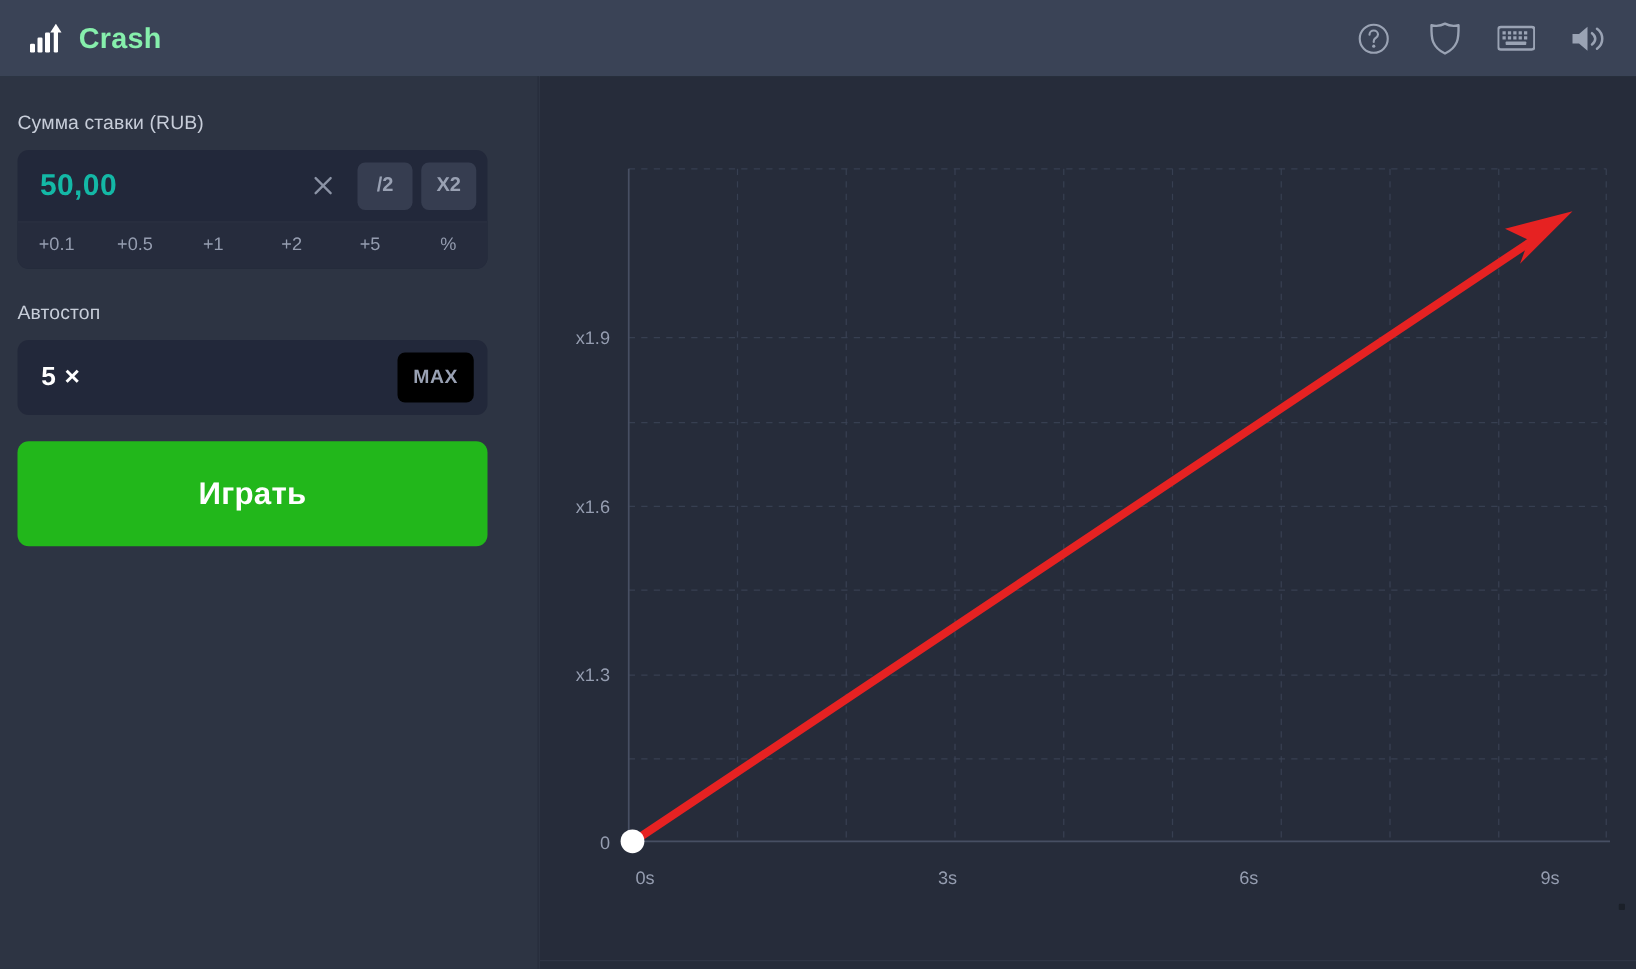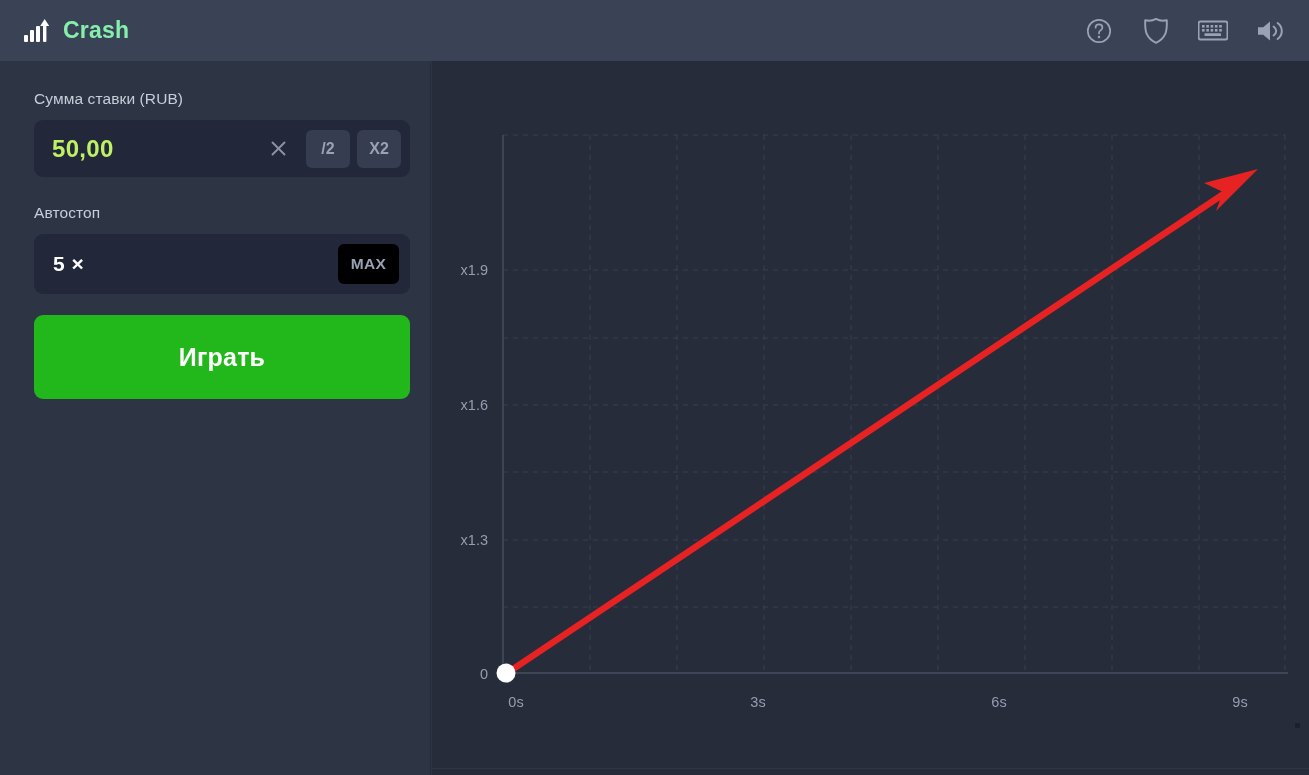--- a/index.html
+++ b/index.html
@@ -37,41 +37,41 @@
   
   .body-area {
     position: absolute; left: 0; top: 61px;
     width: 1309px; height: 714px;
   }
   .sidebar {
     position: absolute; left: 0; top: 0;
     width: 431px; height: 714px;
     background: #2d3443;
     border-right: 1px solid #272d3c;
-    padding: 29px 26px 0 34px;
+    padding: 29px 26px 0 14px;
   }
 
   .field-label {
     color: #c7cdd9; font-size: 15.5px;
     letter-spacing: 0.1px; margin-bottom: 12px;
   }
 
   .bet-box {
     background: #22283a;
     border-radius: 9px;
     overflow: hidden;
     width: 376px;
   }
   .bet-row {
     height: 57px;
     display: flex; align-items: center;
     padding: 0 9px 0 18px;
   }
   .bet-value {
-    color: #bef264; font-size: 24px; font-weight: 700;
+    color: #14b8a6; font-size: 24px; font-weight: 700;
     letter-spacing: 0.3px;
     flex: 1; background: none; border: none; outline: none;
     font-family: "Liberation Sans", sans-serif;
     width: 100%;
   }
   .clear-x {
     width: 30px; height: 30px;
     display: flex; align-items: center; justify-content: center;
     color: #8b93a5; font-size: 19px; font-weight: 400;
     margin-right: 6px;
@@ -218,20 +218,28 @@
         <input class="bet-value" type="text" value="50,00" style="">
         <span class="clear-x">
           <svg width="15" height="15" viewBox="0 0 15 15" stroke="#8b93a5" stroke-width="1.9" stroke-linecap="round">
             <line x1="1.5" y1="1.5" x2="13.5" y2="13.5"></line>
               <line x1="13.5" y1="1.5" x2="1.5" y2="13.5"></line>
           </svg>
         </span>
         <span class="mini-btn">/2</span>
         <span class="mini-btn">X2</span>
       </div>
+      <div class="bet-quick">
+        <span class="quick-item">+0.1</span>
+        <span class="quick-item">+0.5</span>
+        <span class="quick-item">+1</span>
+        <span class="quick-item">+2</span>
+        <span class="quick-item">+5</span>
+        <span class="quick-item">%</span>
+      </div>
     </div>
 
     <div class="section-gap"></div>
 
     <div class="field-label">Автостоп</div>
 
     <div class="auto-box">
       <input class="auto-value" type="text" value="5 ×" style="">
       <span class="max-btn">MAX</span>
     </div>

